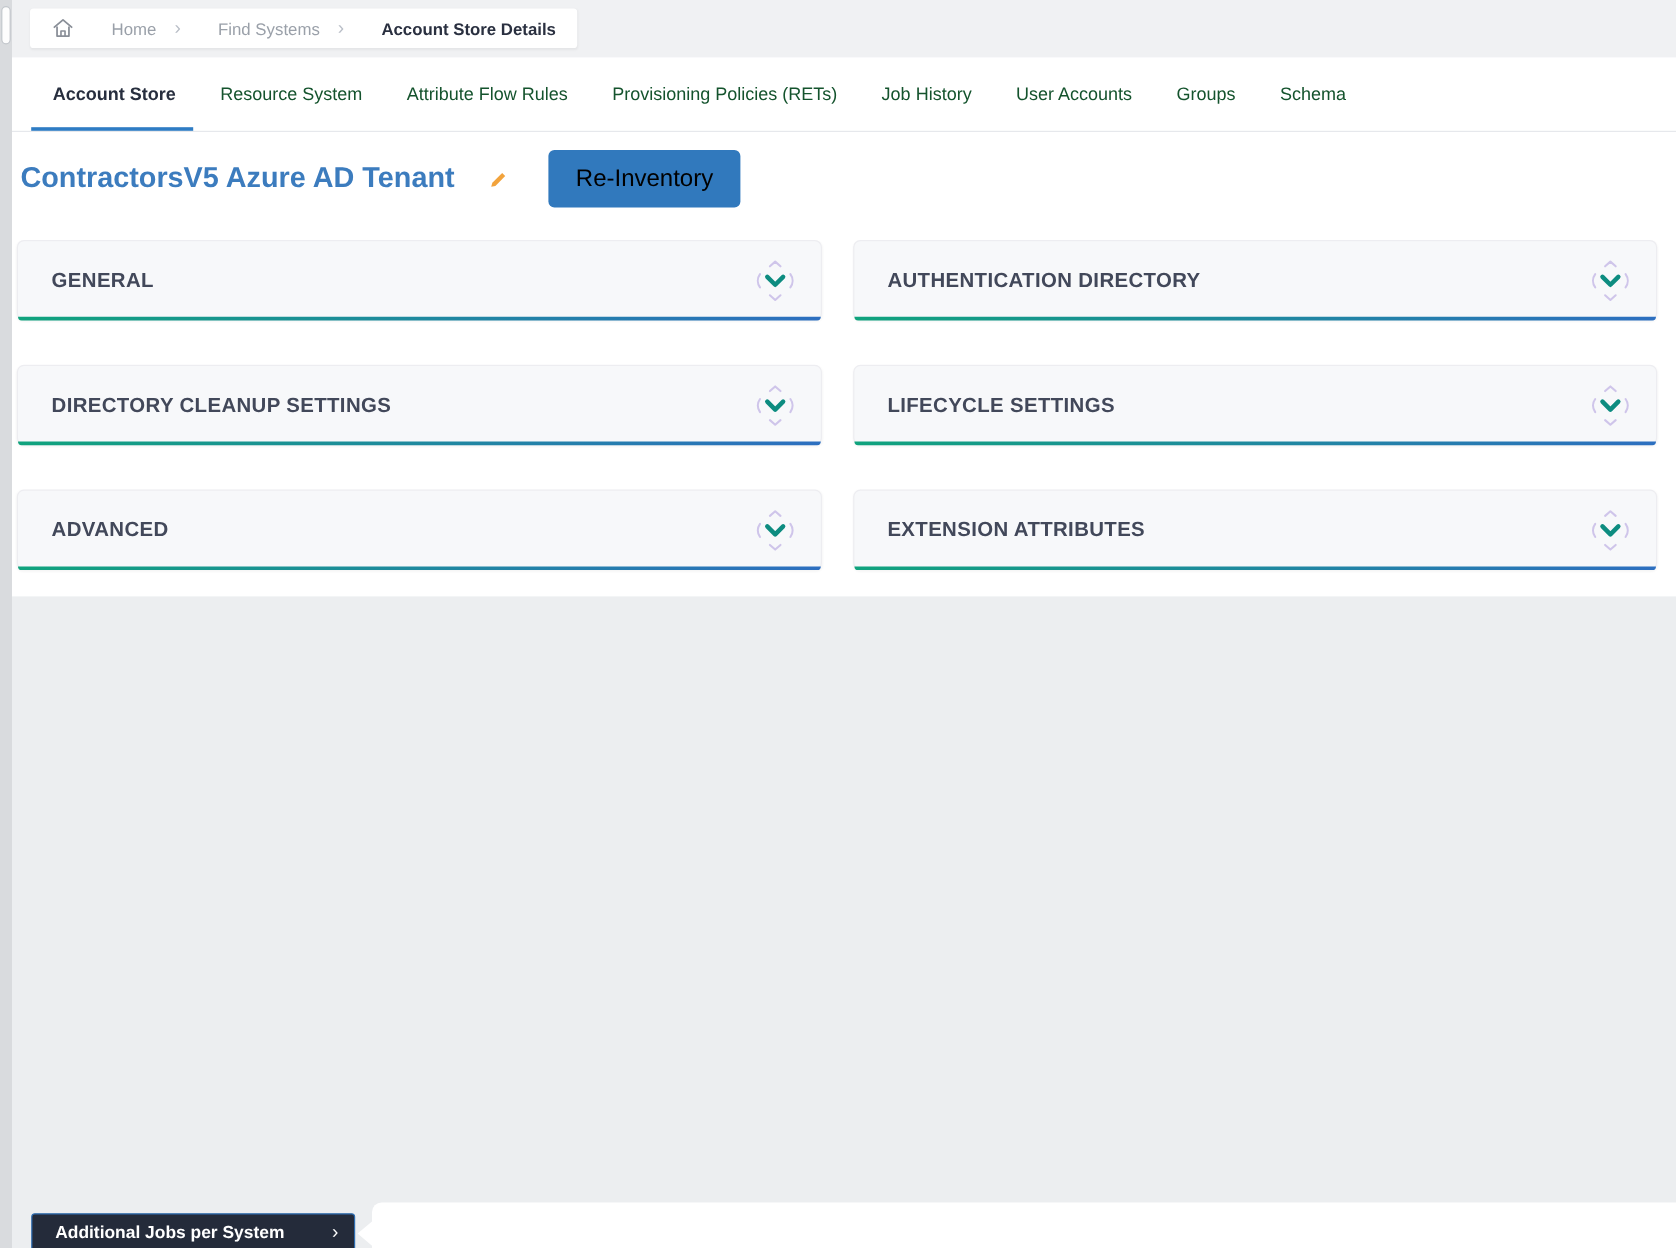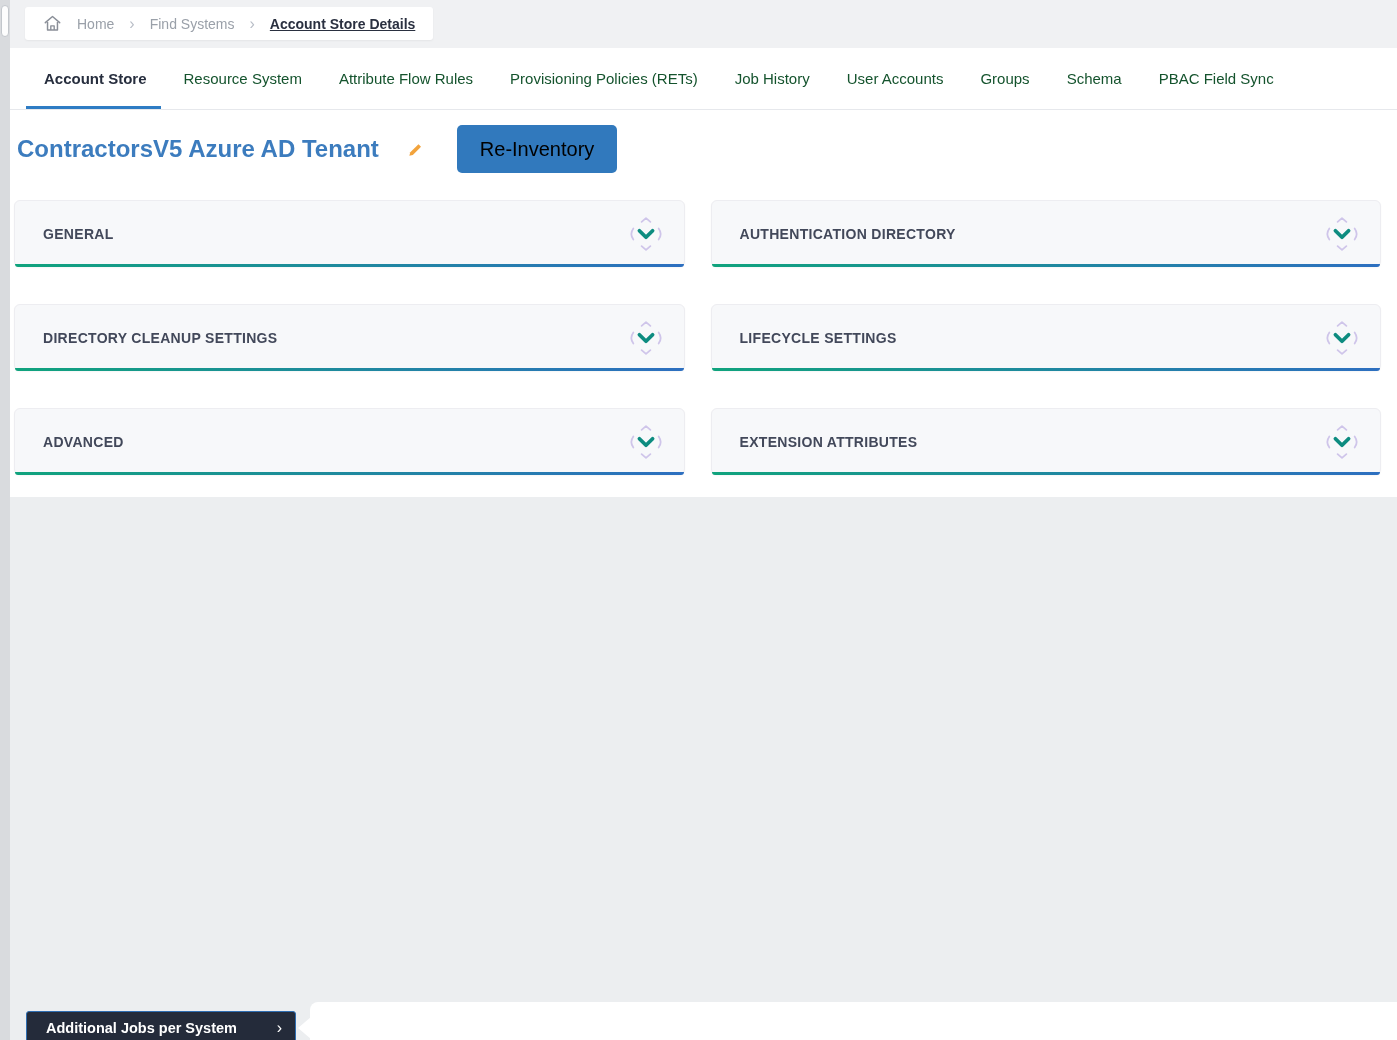--- a/index.html
+++ b/index.html
@@ -8,22 +8,22 @@
   .page { position:relative; width:1397px; height:1040px; overflow:hidden; background:#ffffff; }
 
   
   .left-scroll { position:absolute; left:0; top:0; width:10px; height:1040px; background:#d9dbde; }
   .left-scroll .thumb { position:absolute; left:1px; top:5px; width:8px; height:32px; background:#fdfdfd; border:1px solid #c3c7cc; border-radius:5px; }
 
   
   .top-strip { position:absolute; left:10px; top:0; width:1387px; height:48px; background:#f0f1f3; }
   .crumb-pill { position:absolute; left:15px; top:7px; height:33px; min-width:393px; background:#ffffff; border-radius:3px;
     display:flex; align-items:center; gap:15px; padding:0 18px; box-shadow:0 1px 2px rgba(0,0,0,.05); }
-  .crumb { font-size:14px; color:#9aa0a9; cursor:pointer; }
-  .crumb.current { color:#2a3040; font-weight:bold;text-decoration:underline; }
+  .crumb { font-size:14px; color:#9aa0a9; cursor:pointer;margin-left:16px; }
+  .crumb.current { color:#2a3040; font-weight:bold; }
   .crumb-sep { color:#b9bec7; font-size:16px; }
   .home-icon { display:flex; align-items:center; }
 
   
   .tabbar { position:absolute; left:10px; top:48px; width:1387px; height:62px; background:#ffffff;
     border-bottom:1px solid #e6e8ec; display:flex; align-items:stretch; gap:37px; padding-left:34px; }
   .tab { position:relative; display:flex; align-items:center; font-size:15px; color:#14532d; cursor:pointer; white-space:nowrap; }
   .tab.active { color:#272e3e; font-weight:bold; }
   .tab.active::after { content:''; position:absolute; left:-18px; right:-14px; bottom:0; height:3px; background:#2e7cc4; }
 
@@ -34,21 +34,21 @@
   .reinv-btn { height:48px; padding:0 23px; margin-left:5px; background:#3179bd; color:#000000; font-size:20px;
     font-family:"Liberation Sans", sans-serif; border:none; border-radius:5px; cursor:pointer; }
 
   
   .panels { position:absolute; left:14px; top:200px; width:1367px; display:grid;
     grid-template-columns:1fr 1fr; column-gap:26px; row-gap:37px; }
   .panel { position:relative; height:67px; background:#f7f8fa; border:1px solid #ededf1; border-radius:6px;
     box-shadow:0 1px 2px rgba(0,0,0,.04); display:flex; align-items:center; cursor:pointer; }
   .panel::after { content:''; position:absolute; left:0; right:0; bottom:-1px; height:3px; border-radius:0 0 6px 6px;
     background:linear-gradient(90deg,#10a37d,#2d6fc0); }
-  .panel-title { padding-left:28px; font-size:14px; font-weight:bold; letter-spacing:.3px; color:#42485a; }
+  .panel-title { padding-left:28px; font-size:17px; font-weight:bold; letter-spacing:.3px; color:#42485a; }
   .panel-chev { position:absolute; right:16px; top:50%; transform:translateY(-50%); width:44px; height:52px; }
 
   
   .bottom-section { position:absolute; left:10px; top:497px; width:1387px; height:543px; background:#eceef0;padding-left:20px; }
   .jobs-btn { position:absolute; left:16px; top:514px; width:270px; height:34px; background:#242b3a; border:1px solid #2e6db1;
     border-radius:3px; color:#ffffff; display:flex; align-items:center; justify-content:space-between; padding:0 13px 0 19px;
     font-size:14.5px; font-weight:bold; cursor:pointer; }
   .jobs-btn .chev { font-size:16px; font-weight:normal; }
 
   .content-panel { position:absolute; left:300px; top:505px; width:1097px; height:535px; background:#ffffff; border-top-left-radius:8px; }
@@ -85,21 +85,20 @@
 
   <nav class="tabbar" id="tabbar">
       <div class="tab active">Account Store</div>
       <div class="tab">Resource System</div>
       <div class="tab">Attribute Flow Rules</div>
       <div class="tab">Provisioning Policies (RETs)</div>
       <div class="tab">Job History</div>
       <div class="tab">User Accounts</div>
       <div class="tab">Groups</div>
       <div class="tab">Schema</div>
-      <div class="tab">PBAC Field Sync</div>
     </nav>
 
   <div class="title-row">
     <h1 class="page-title">ContractorsV5 Azure AD Tenant</h1>
     <span class="pencil">
       <svg viewBox="0 0 16 16" width="17" height="17">
         <path d="M2.2 13.8 L3.1 10.7 L10.8 3 L13.2 5.4 L5.5 13.1 L2.2 13.8 Z" fill="#f2a33c"></path>
       </svg>
     </span>
     <button class="reinv-btn">Re-Inventory</button>

